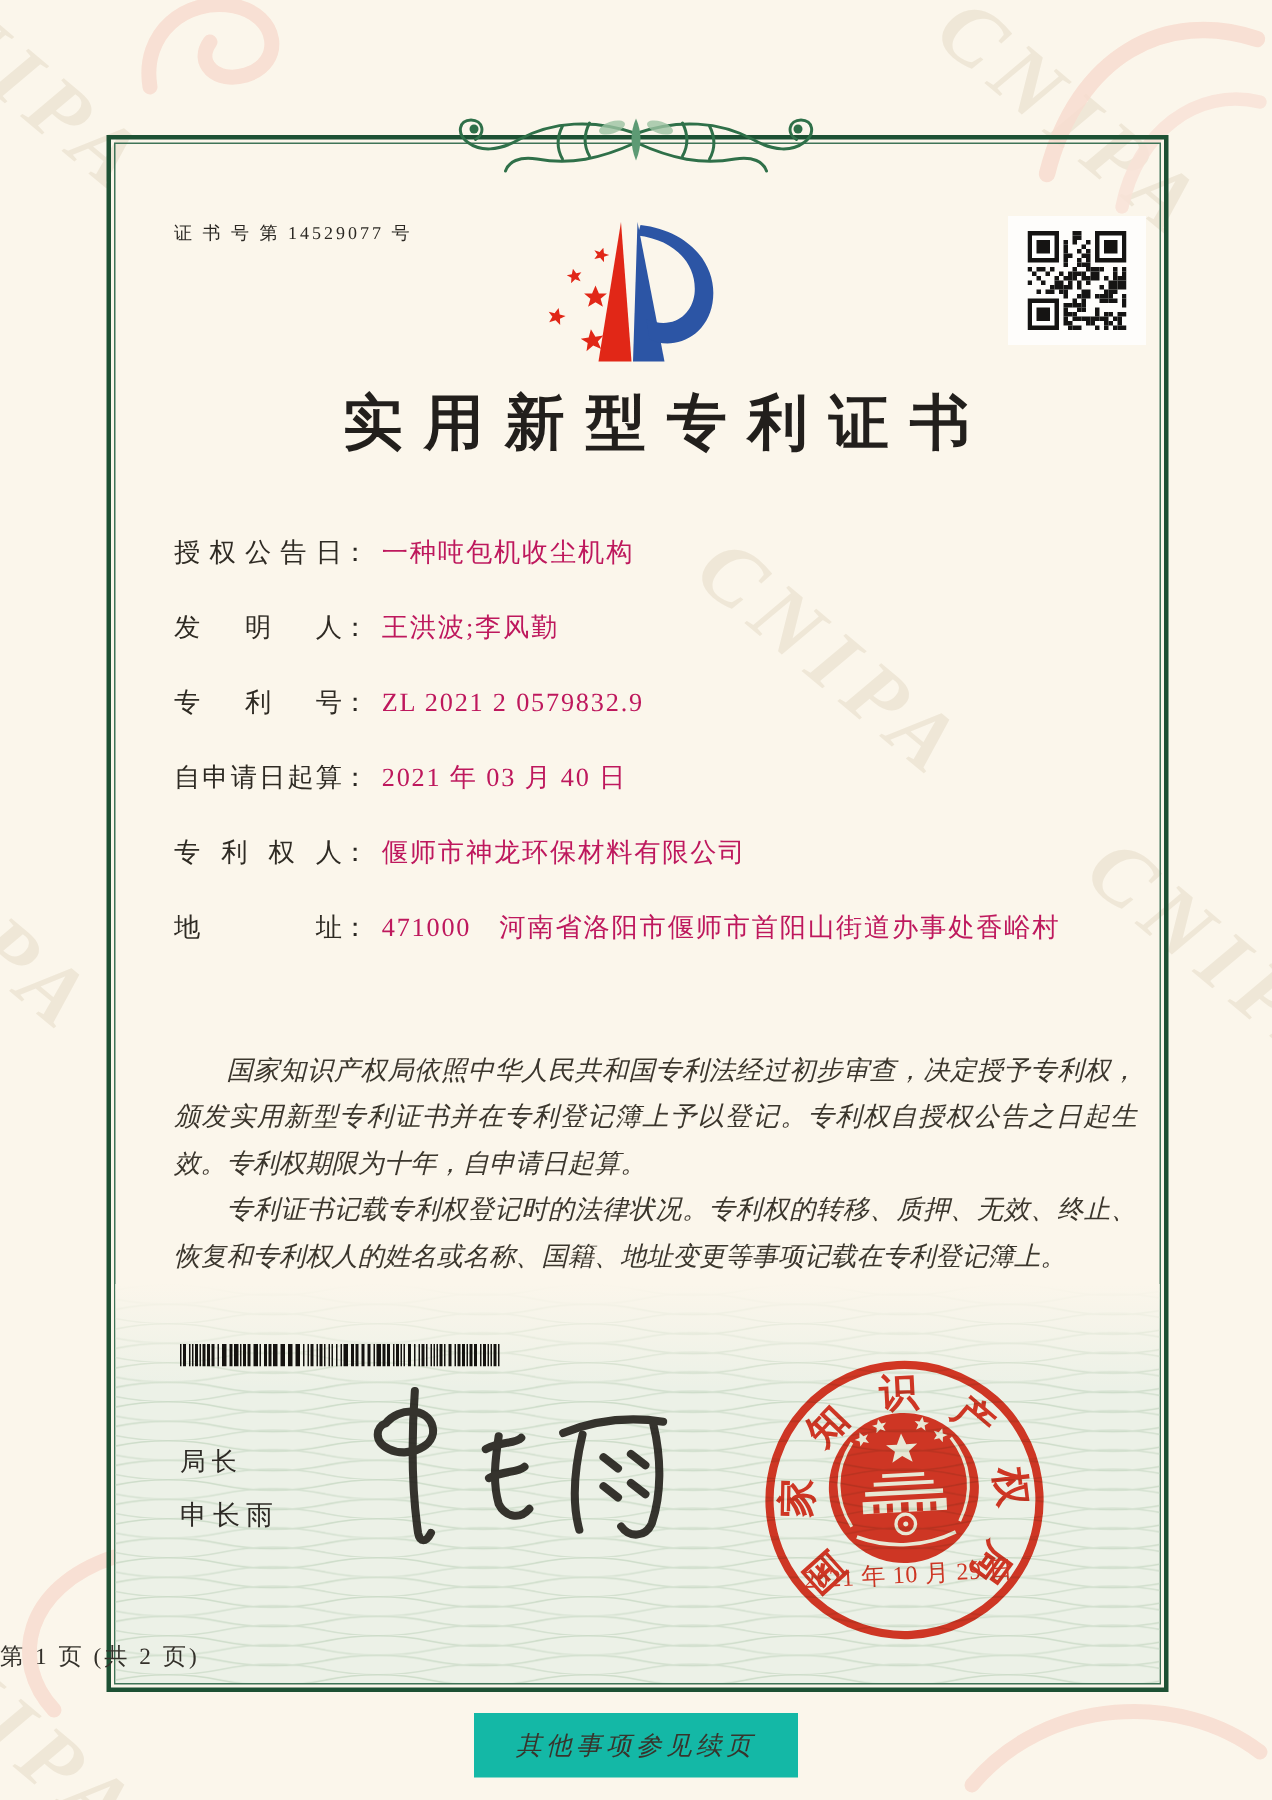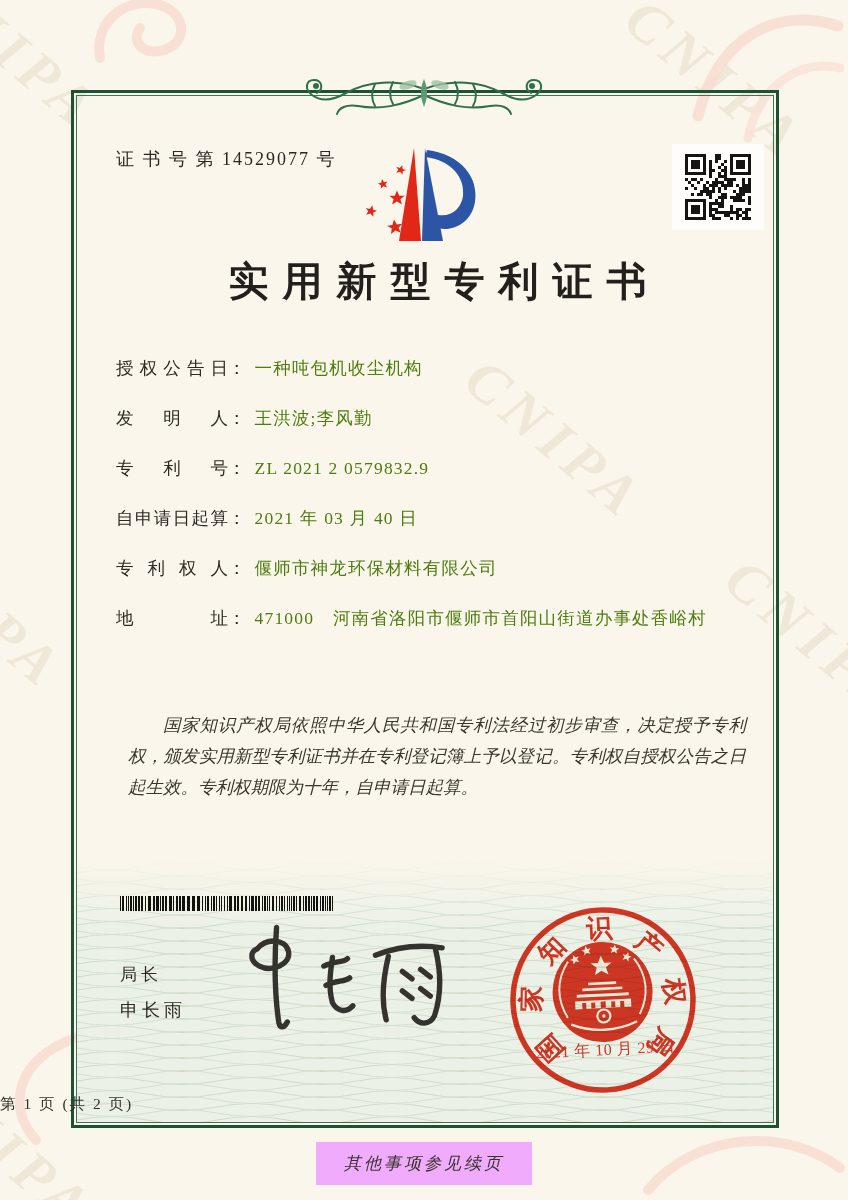--- a/index.html
+++ b/index.html
@@ -22,56 +22,56 @@
     position:absolute; left:71px; top:90px; width:708px; height:1038px;
     border:3px solid #1d5134; z-index:1; box-sizing:border-box;
   }
   .frame::after{content:''; position:absolute; inset:2px; border:1px solid #3f7458;}
   .ornament{position:absolute; left:296px; top:71px; z-index:2;}
   
   .waves{position:absolute; left:77px; top:856px; width:696px; height:266px; z-index:1;}
   .waves .fade{position:absolute; left:0; top:0; width:100%; height:70px;
     background:linear-gradient(#fbf6eb, rgba(251,246,235,0));}
   
-  .cert-no{position:absolute; left:116px; top:147px; z-index:2; font-size:18px; letter-spacing:2px;}
+  .cert-no{position:absolute; left:116px; top:147px; z-index:2; font-size:12px; letter-spacing:2px;}
   .logo{position:absolute; left:357px; top:144px; z-index:2;}
   .qr-pad{position:absolute; left:672px; top:144px; width:92px; height:86px; background:#fefdfb; z-index:2;
     display:flex; align-items:center; justify-content:center;}
   .title{
     position:absolute; left:0; right:0; top:254px; z-index:2; text-align:center;
     font-size:40px; font-weight:bold; letter-spacing:14px; color:#221f1c; text-indent:14px;margin-left:27px;
   }
   
   .fields{position:absolute; left:116px; top:356px; width:648px; z-index:2; font-size:17.5px; line-height:24px;}
   .field-row{margin-bottom:26px; white-space:nowrap;}
   .field{display:inline-block;}
   .field + .field{margin-left:46px;}
   .field-label{display:inline-block; width:112px; text-align:justify; text-align-last:justify; vertical-align:top; color:#2f2b24;}
   .field-label.auto{width:auto; text-align:left; text-align-last:auto; letter-spacing:2px;}
   .field-colon{margin-right:9px;}
-  .field-value{letter-spacing:1.2px; color:#4d7c0f;}
+  .field-value{letter-spacing:1.2px; color:#be185d;}
   
   .body-text{
     position:absolute; left:116px; top:698px; width:642px; z-index:2;
     font-size:17.5px; line-height:31px; text-align:justify; font-style:italic; color:#3b362d;
   }
-  .body-text p{margin:12px; text-indent:2em;}
+  .body-text p{margin:0; text-indent:2em;}
   
   .barcode{position:absolute; left:120px; top:896px; z-index:2;}
   .sig-role{position:absolute; left:120px; top:963px; z-index:2; font-size:17px; letter-spacing:4px;
             font-family:"Liberation Sans","DejaVu Sans",sans-serif; color:#2e2b26;}
   .sig-name{position:absolute; left:120px; top:998px; z-index:2; font-size:18px; letter-spacing:4px;
             font-family:"Liberation Sans","DejaVu Sans",sans-serif; color:#2e2b26;}
   .signature{position:absolute; left:240px; top:922px; z-index:2;}
   .seal{position:absolute; left:506px; top:903px; z-index:3; transform:rotate(-3deg); mix-blend-mode:multiply; opacity:.95;}
   .page-num{position:absolute; left:0; right:0; top:1094px; z-index:2;
     font-size:15.5px; letter-spacing:2px; color:#33302a;}
   .cont-note{
     position:absolute; left:50%; transform:translateX(-50%); top:1142px; z-index:2;
-    background:#f0abfc; padding:10px 28px; font-size:17px; font-style:italic;
+    background:#14b8a6; padding:10px 28px; font-size:17px; font-style:italic;
     letter-spacing:3px; color:#38342c; white-space:nowrap;
   }
 </style>
 </head>
 <body>
 
 <div class="page">
 
   <div class="wm" style="left:-50px;top:-45px;">CNIPA</div>
   <div class="wm" style="left:655px;top:-15px;">CNIPA</div>
@@ -317,20 +317,21 @@
       <div class="field-row"><span class="field"><span class="field-label">授权公告日</span><span class="field-colon">：</span><span class="field-value">一种吨包机收尘机构</span></span></div>
       <div class="field-row"><span class="field"><span class="field-label">发明人</span><span class="field-colon">：</span><span class="field-value">王洪波;李风勤</span></span></div>
       <div class="field-row"><span class="field"><span class="field-label">专利号</span><span class="field-colon">：</span><span class="field-value">ZL 2021 2 0579832.9</span></span></div>
       <div class="field-row"><span class="field"><span class="field-label">自申请日起算</span><span class="field-colon">：</span><span class="field-value">2021 年 03 月 40 日</span></span></div>
       <div class="field-row"><span class="field"><span class="field-label">专利权人</span><span class="field-colon">：</span><span class="field-value">偃师市神龙环保材料有限公司</span></span></div>
       <div class="field-row"><span class="field"><span class="field-label">地址</span><span class="field-colon">：</span><span class="field-value">471000　河南省洛阳市偃师市首阳山街道办事处香峪村</span></span></div>
     </div>
 
   <div class="body-text">
     <p>国家知识产权局依照中华人民共和国专利法经过初步审查，决定授予专利权，颁发实用新型专利证书并在专利登记簿上予以登记。专利权自授权公告之日起生效。专利权期限为十年，自申请日起算。</p>
+    <p>专利证书记载专利权登记时的法律状况。专利权的转移、质押、无效、终止、恢复和专利权人的姓名或名称、国籍、地址变更等事项记载在专利登记簿上。</p>
   </div>
 
   <svg class="barcode" id="barcode" width="218" height="15">
       <rect x="0" y="0" width="1" height="15" fill="#14120f"></rect>
       <rect x="2" y="0" width="2" height="15" fill="#14120f"></rect>
       <rect x="6" y="0" width="1" height="15" fill="#14120f"></rect>
       <rect x="8" y="0" width="1" height="15" fill="#14120f"></rect>
       <rect x="10" y="0" width="2" height="15" fill="#14120f"></rect>
       <rect x="13" y="0" width="1" height="15" fill="#14120f"></rect>
       <rect x="15" y="0" width="2" height="15" fill="#14120f"></rect>

